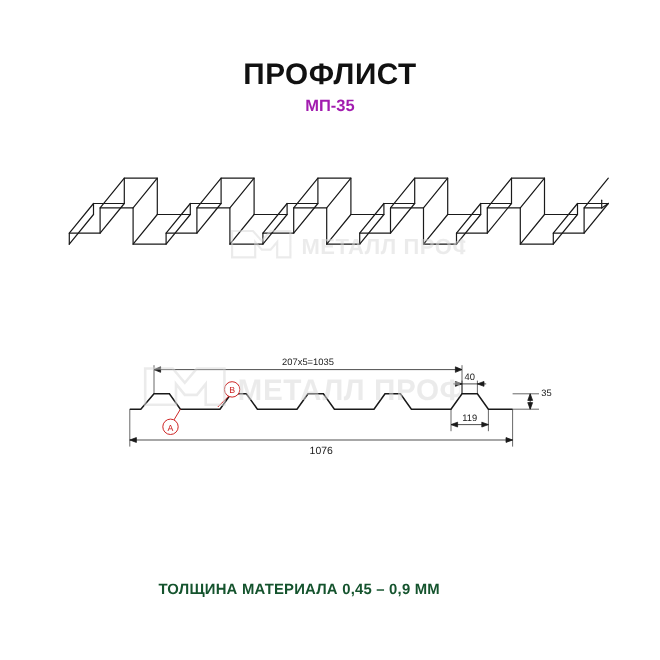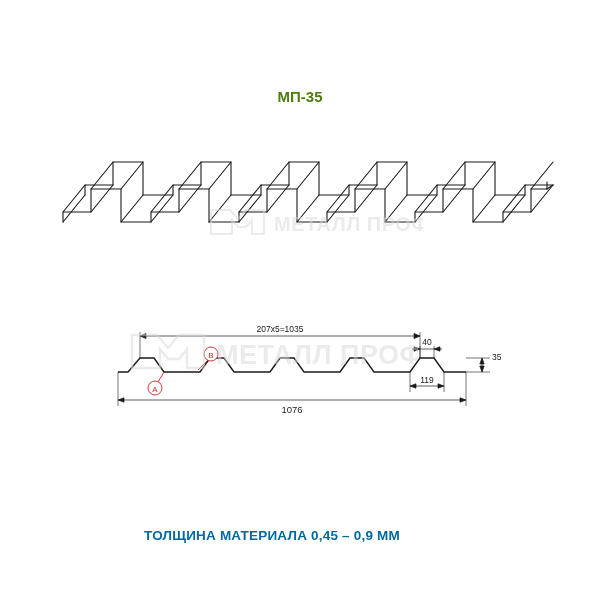--- a/index.html
+++ b/index.html
@@ -32,21 +32,21 @@
     color: #111111;
   }
   .subtitle {
     position: absolute;
     top: 88px;
     left: 0;
     width: 600px;
     text-align: center;
     font-size: 15px;
     font-weight: bold;
-    color: #4d7c0f;
+    color: #a21caf;
   }
   .iso-wrap {
     position: absolute;
     top: 140px;
     left: 55px;
     width: 500px;
     height: 120px;
   }
   .draw-wrap {
     position: absolute;
@@ -70,29 +70,30 @@
   }
   .footer {
     position: absolute;
     top: 528px;
     left: 0;
     width: 544px;
     text-align: center;
     font-size: 13.5px;
     font-weight: bold;
     letter-spacing: 0.2px;
-    color: #0369a1;
+    color: #14532d;
   }
   svg { display: block; }
 </style>
 </head>
 <body>
 
 <div class="page">
 
+  <div class="title">ПРОФЛИСТ</div>
   <div class="subtitle">МП-35</div>
 
   <div class="iso-wrap">
     <svg width="500" height="120" viewBox="0 0 500 120" fill="none" stroke="#1a1a1a" stroke-width="1.1" stroke-linejoin="round" stroke-linecap="round">
       <g>
 
         <path d="M8 82 L8 72 L36 72 L36 49 L66 49 L66 82 L96 82 L96 72 L124 72 L124 49 L154 49 L154 82 L184 82 L184 72 L212 72 L212 49 L242 49 L242 82 L272 82 L272 72 L300 72 L300 49 L330 49 L330 82 L360 82 L360 72 L388 72 L388 49 L418 49 L418 82 L448 82 L448 72 L476 72 L476 49 L492 49"></path>
 
         <path d="M30 55 L30 45 L58 45 L58 22 L88 22 L88 55 L118 55 L118 45 L146 45 L146 22 L176 22 L176 55 L206 55 L206 45 L234 45 L234 22 L264 22 L264 55 L294 55 L294 45 L322 45 L322 22 L352 22 L352 55 L382 55 L382 45 L410 45 L410 22 L440 22 L440 55 L470 55 L470 45 L498 45"></path>
 

